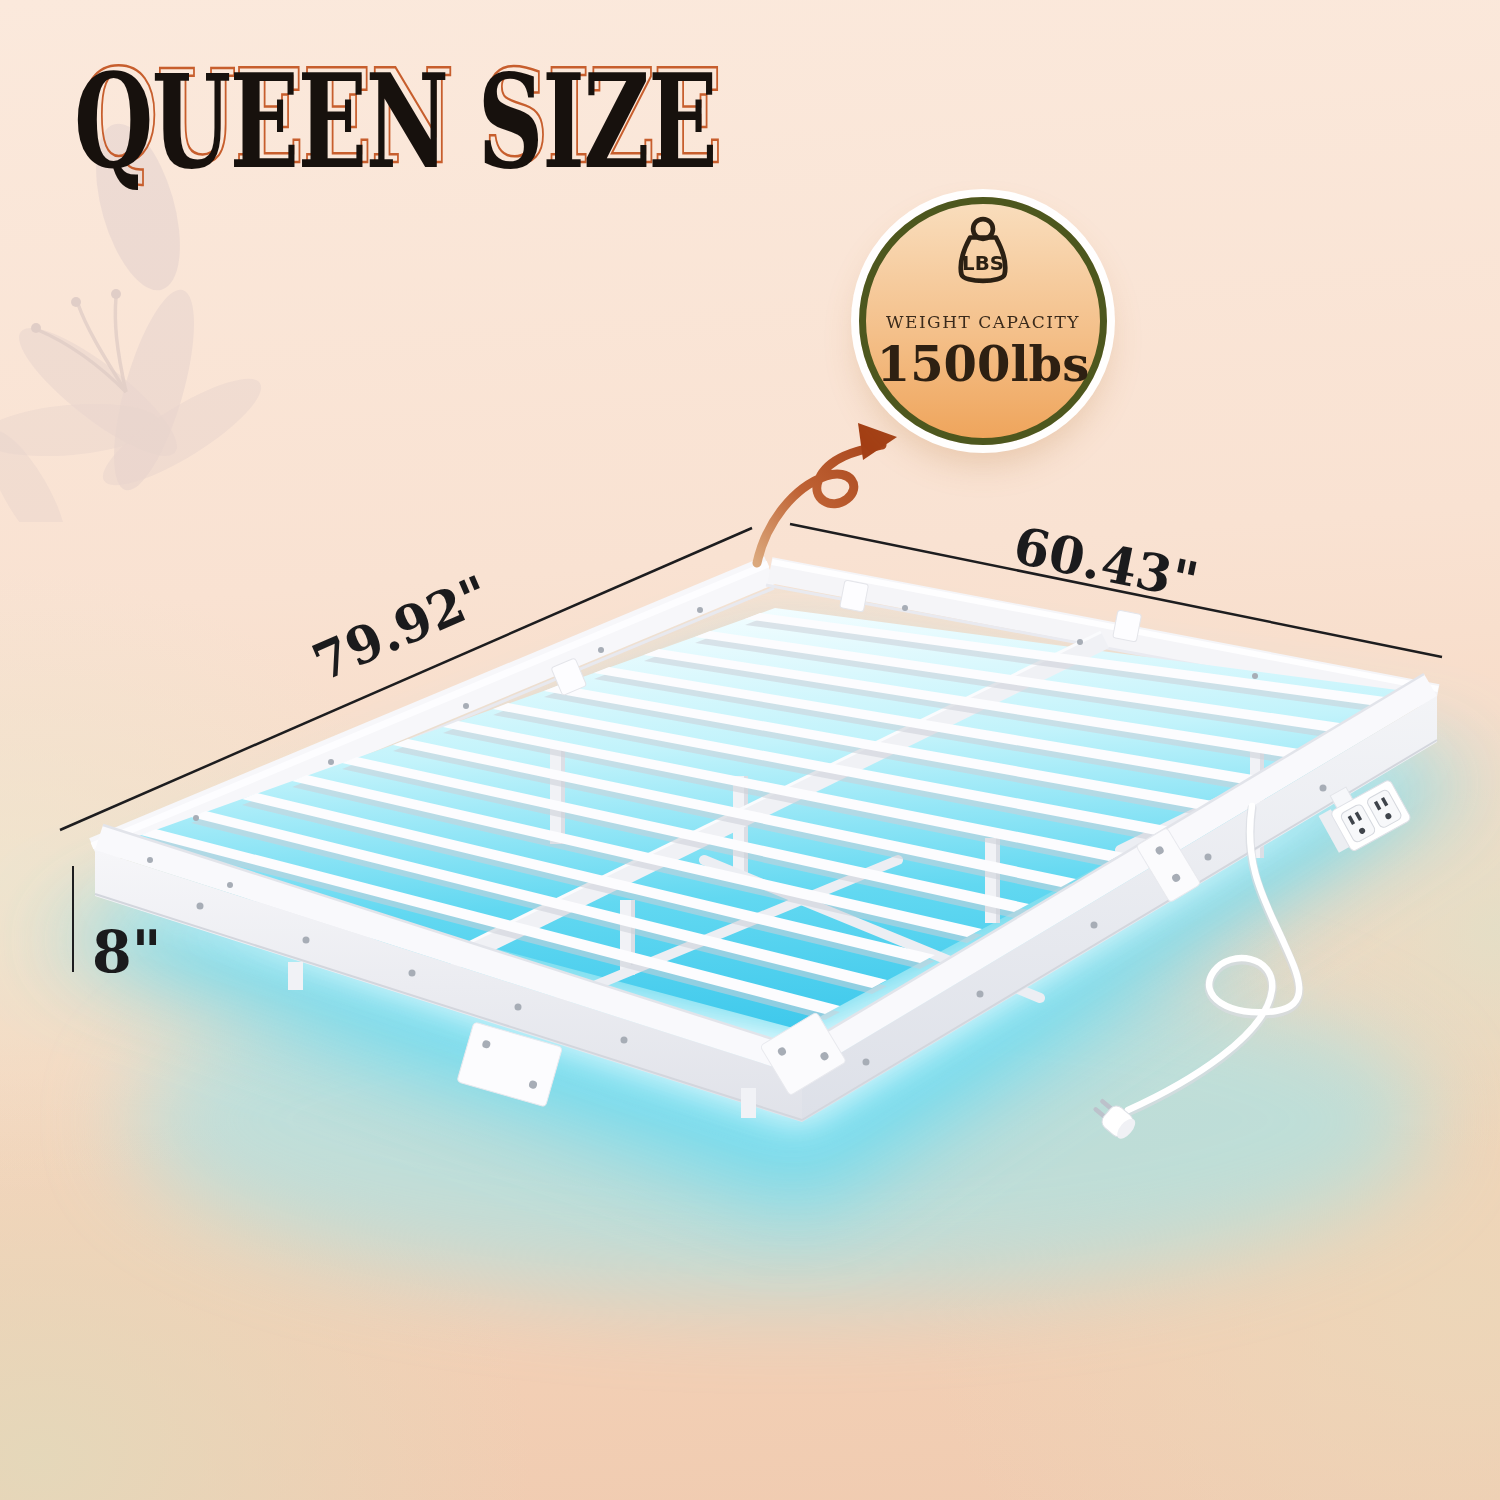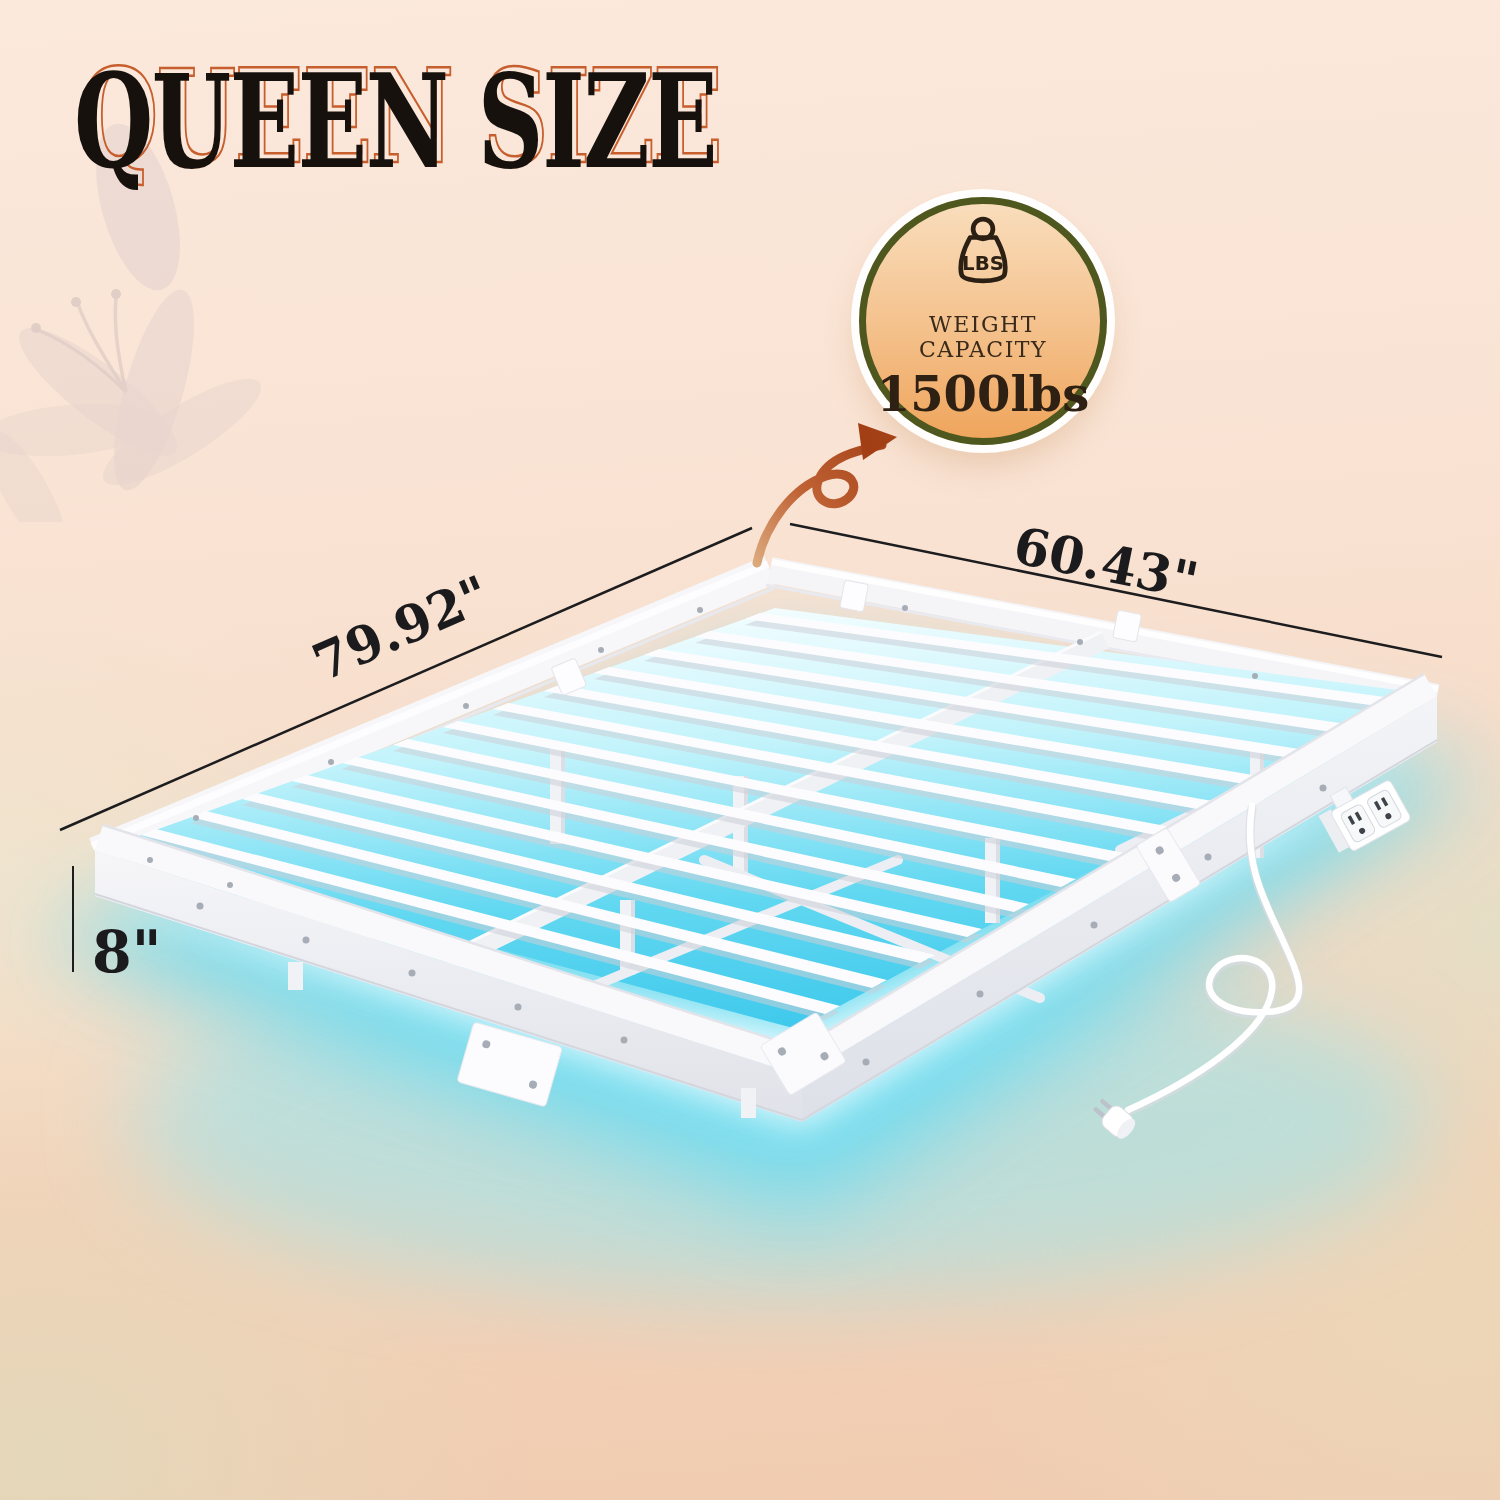--- a/index.html
+++ b/index.html
@@ -39,21 +39,21 @@
   
   .badge{
     position:absolute;left:859px;top:197px;width:248px;height:248px;
     box-sizing:border-box;border:7px solid #4d571e;border-radius:50%;
     background:linear-gradient(180deg,#f9ddbc 0%,#f4c留 0%,#f4c08a 55%,#efa55c 100%);
     background:linear-gradient(180deg,#f9ddbc 0%,#f4c08a 55%,#efa55c 100%);
     box-shadow:0 0 0 8px rgba(255,255,255,0.97), 0 18px 34px rgba(185,125,65,0.28);
     display:flex;flex-direction:column;align-items:center;text-align:center;
   }
   .badge svg.kettlebell{width:86px;height:86px;margin-top:12px;}
-  .badge-caption{margin-top:10px;font-size:22px;letter-spacing:1.5px;color:#3a2a1b;
+  .badge-caption{margin-top:10px;font-size:17px;letter-spacing:1.5px;color:#3a2a1b;
     font-family:"DejaVu Serif","Liberation Serif",serif;}
   .badge-value{margin-top:4px;font-size:48px;font-weight:bold;color:#2e2012;
     font-family:"DejaVu Serif","Liberation Serif",serif;}
 </style>
 </head>
 <body>
 
 <div class="stage">
 
   <svg class="flower" viewBox="0 0 310 430">

